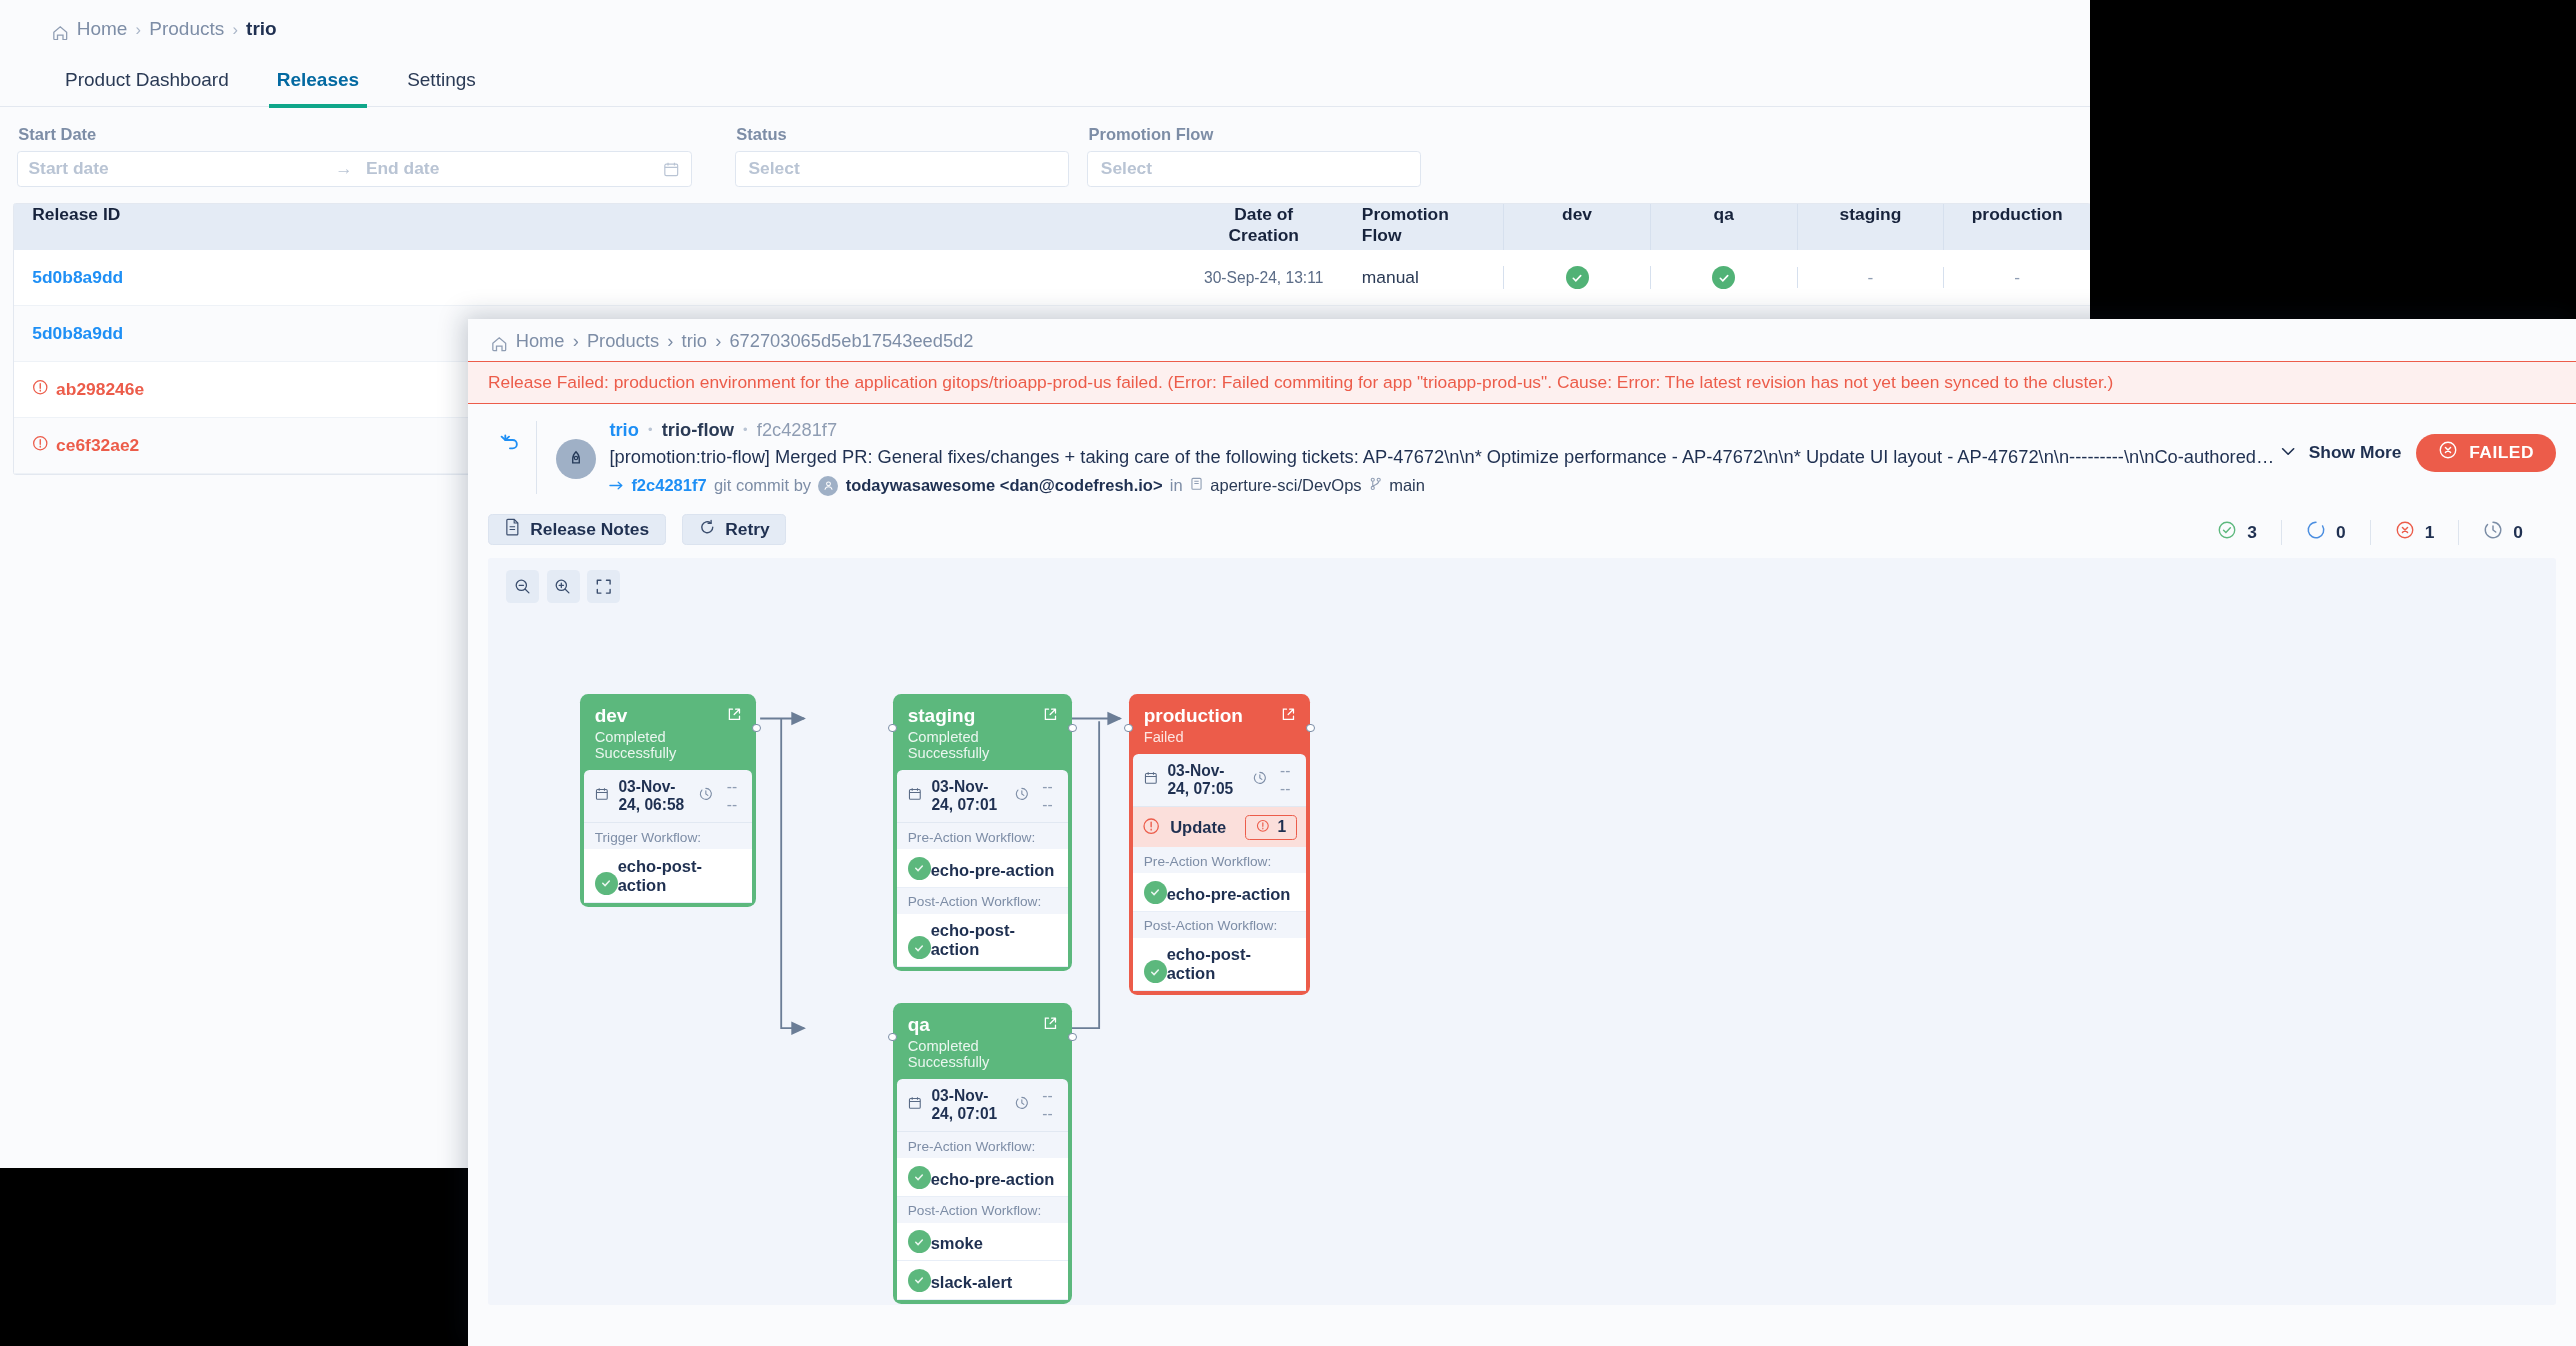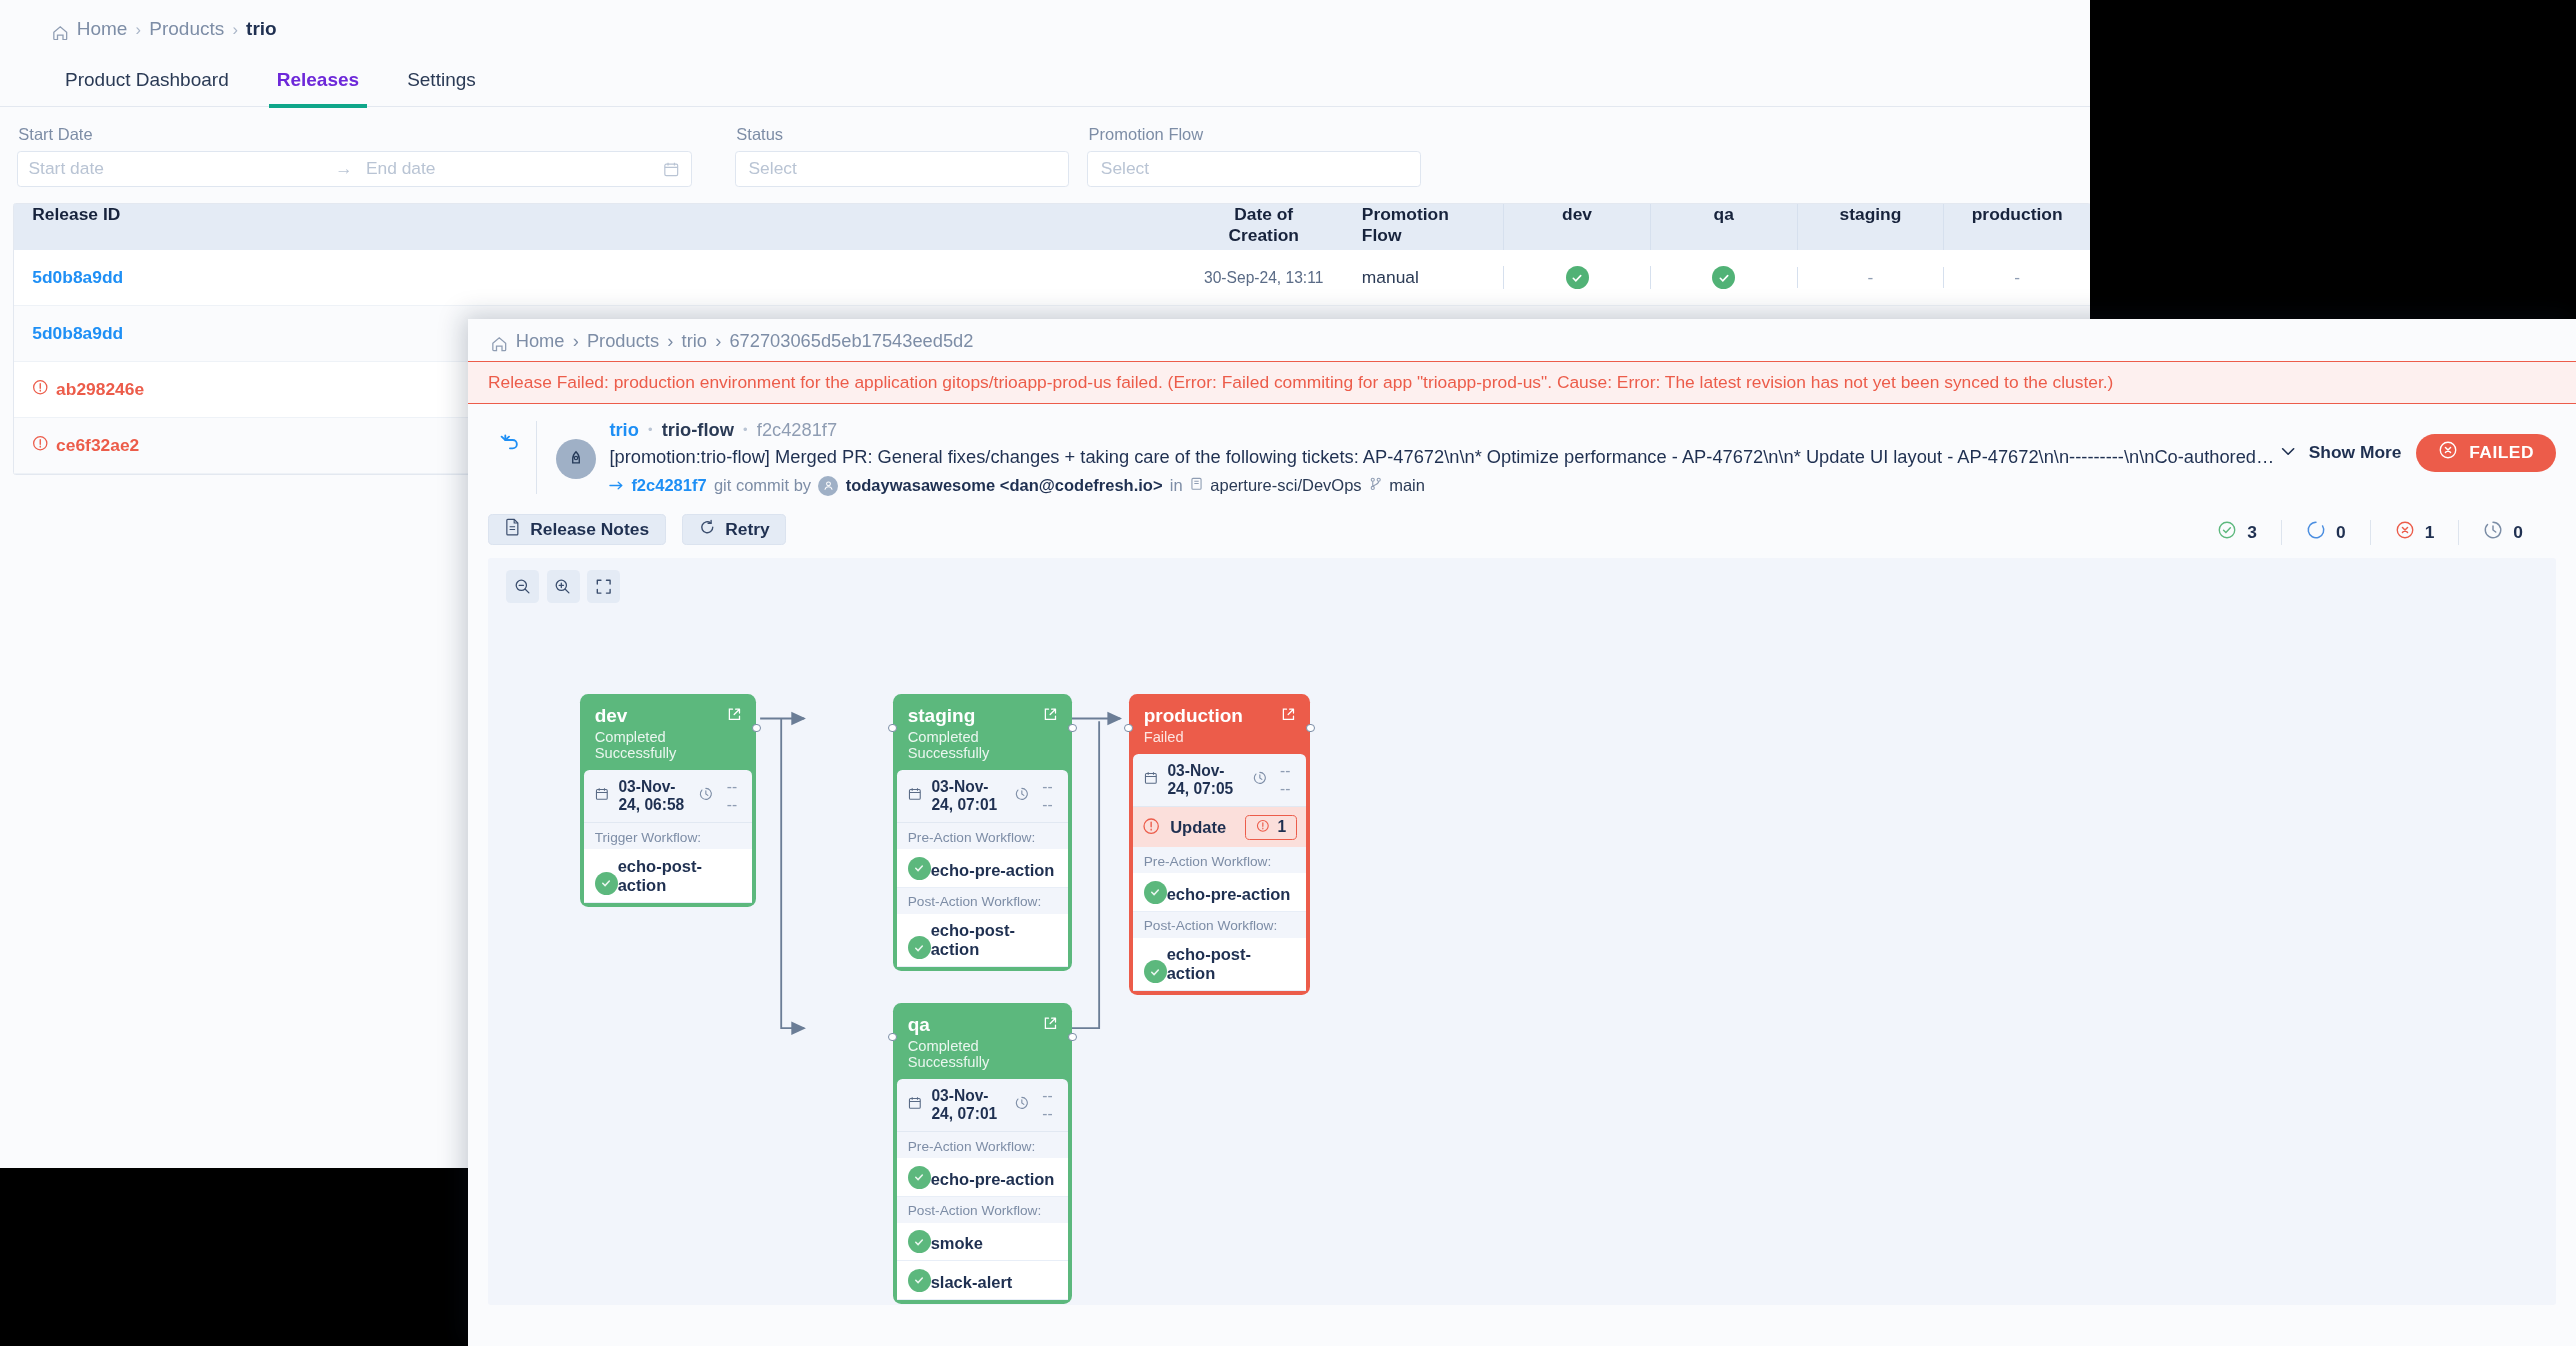--- a/index.html
+++ b/index.html
@@ -27,27 +27,27 @@
   .home-ic { display:inline-block; width:16.5px; height:15.6px; position:relative; top:1.8px; }
 
   .tabs {
     display:flex; gap:0; padding-left:41px; margin-top:20px;
     border-bottom: 1.8px solid #e3e8f0;
   }
   .tab {
     padding: 9.2px 24px 14.7px 24px; font-size:19px; color:#2a3a55;
     cursor:pointer; position:relative;
   }
-  .tab.active { color:#6d28d9; font-weight:bold; }
+  .tab.active { color:#0369a1; font-weight:bold; }
   .tab.active:after {
     content:""; position:absolute; left:16.5px; right:16.5px; bottom:-1.8px;
     height:3.7px; background:#0fa68a;
   }
 
-  .filters { display:flex; padding: 18.3px 0 16.5px 16.5px; gap:0; align-items:center; }
+  .filters { display:flex; padding: 18.3px 0 16.5px 16.5px; gap:0; align-items:center;font-weight:bold; }
   .filter-block { display:flex; flex-direction:column; }
   .filter-label { font-size:16.5px; color:#7d8da6; margin-bottom:6.4px; padding-left:1.8px; }
   .date-range {
     width:675px; height:36px; border:0.9px solid #dfe6f0; border-radius:3.7px;
     background:#fff; display:flex; align-items:center; padding:0 11px; gap:3.7px;
   }
   .date-range .ph { font-size:17.4px; color:#b9c4d4; flex:0 0 auto; width:293px; }
   .date-range .arrow { color:#b9c4d4; font-size:17.4px; width:37px; text-align:center; }
   .date-range .ph2 { font-size:17.4px; color:#b9c4d4; flex:1; }
   .cal-ic { width:16.5px; height:16.5px; flex:0 0 auto; }

